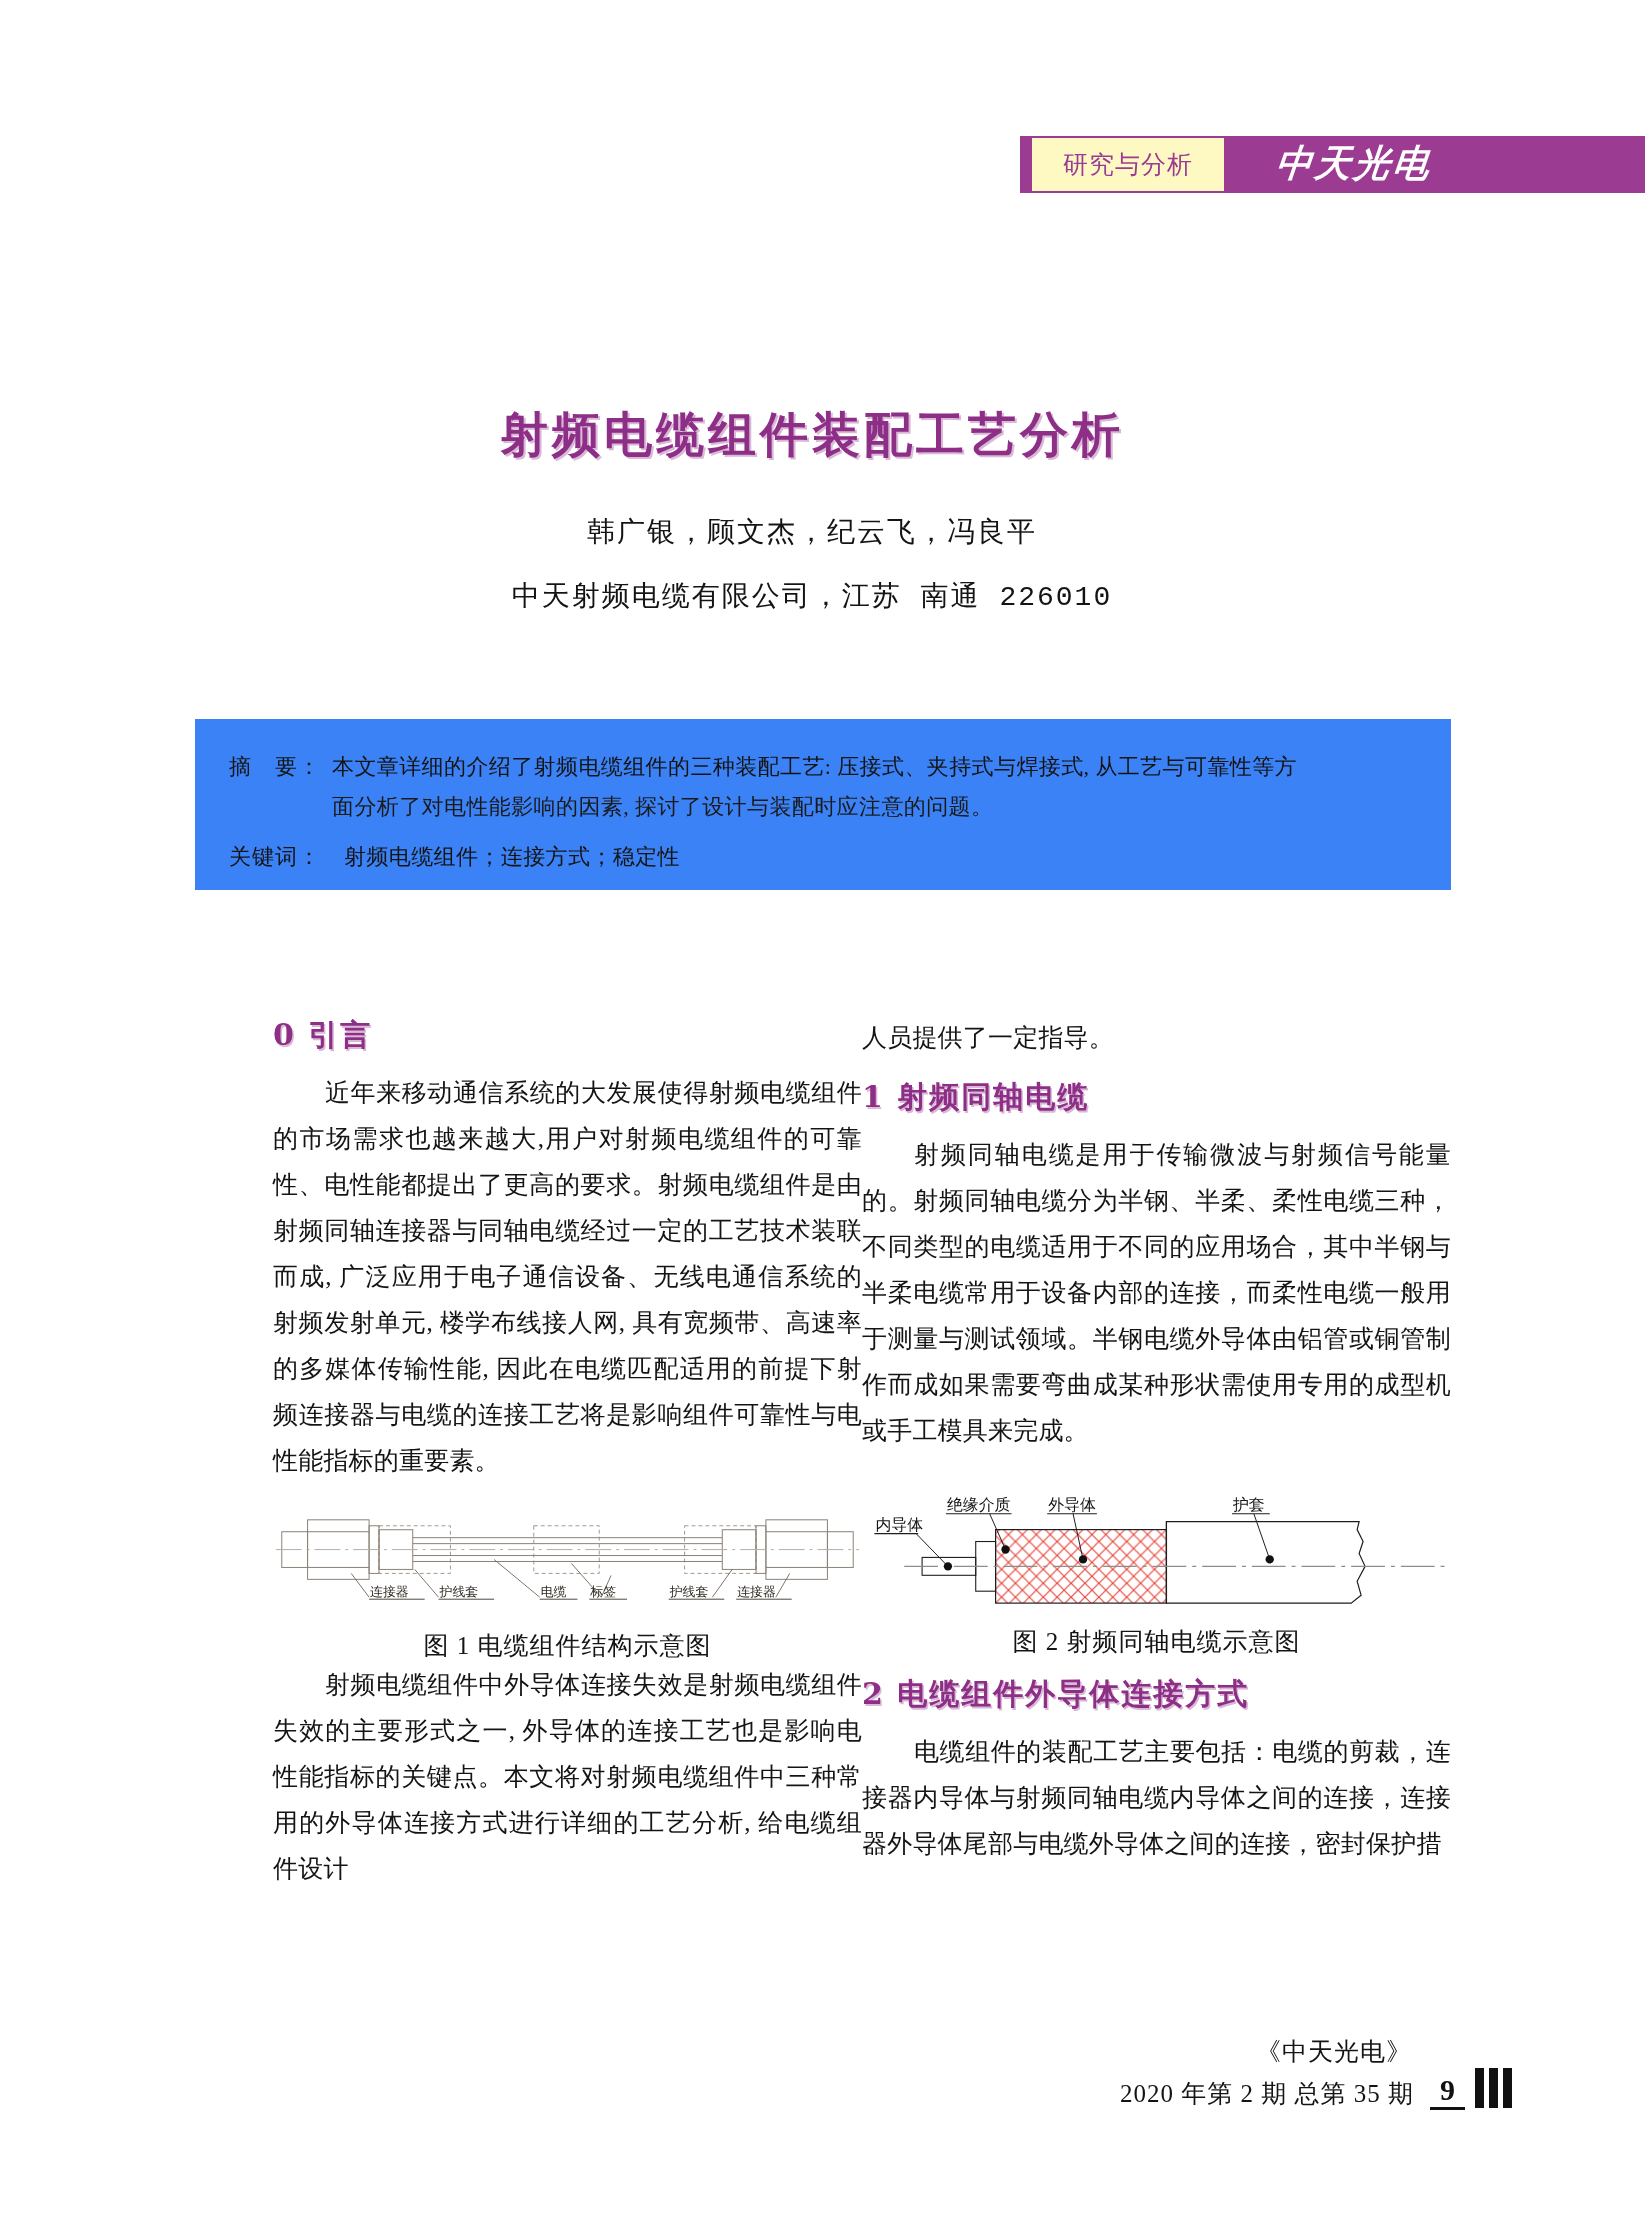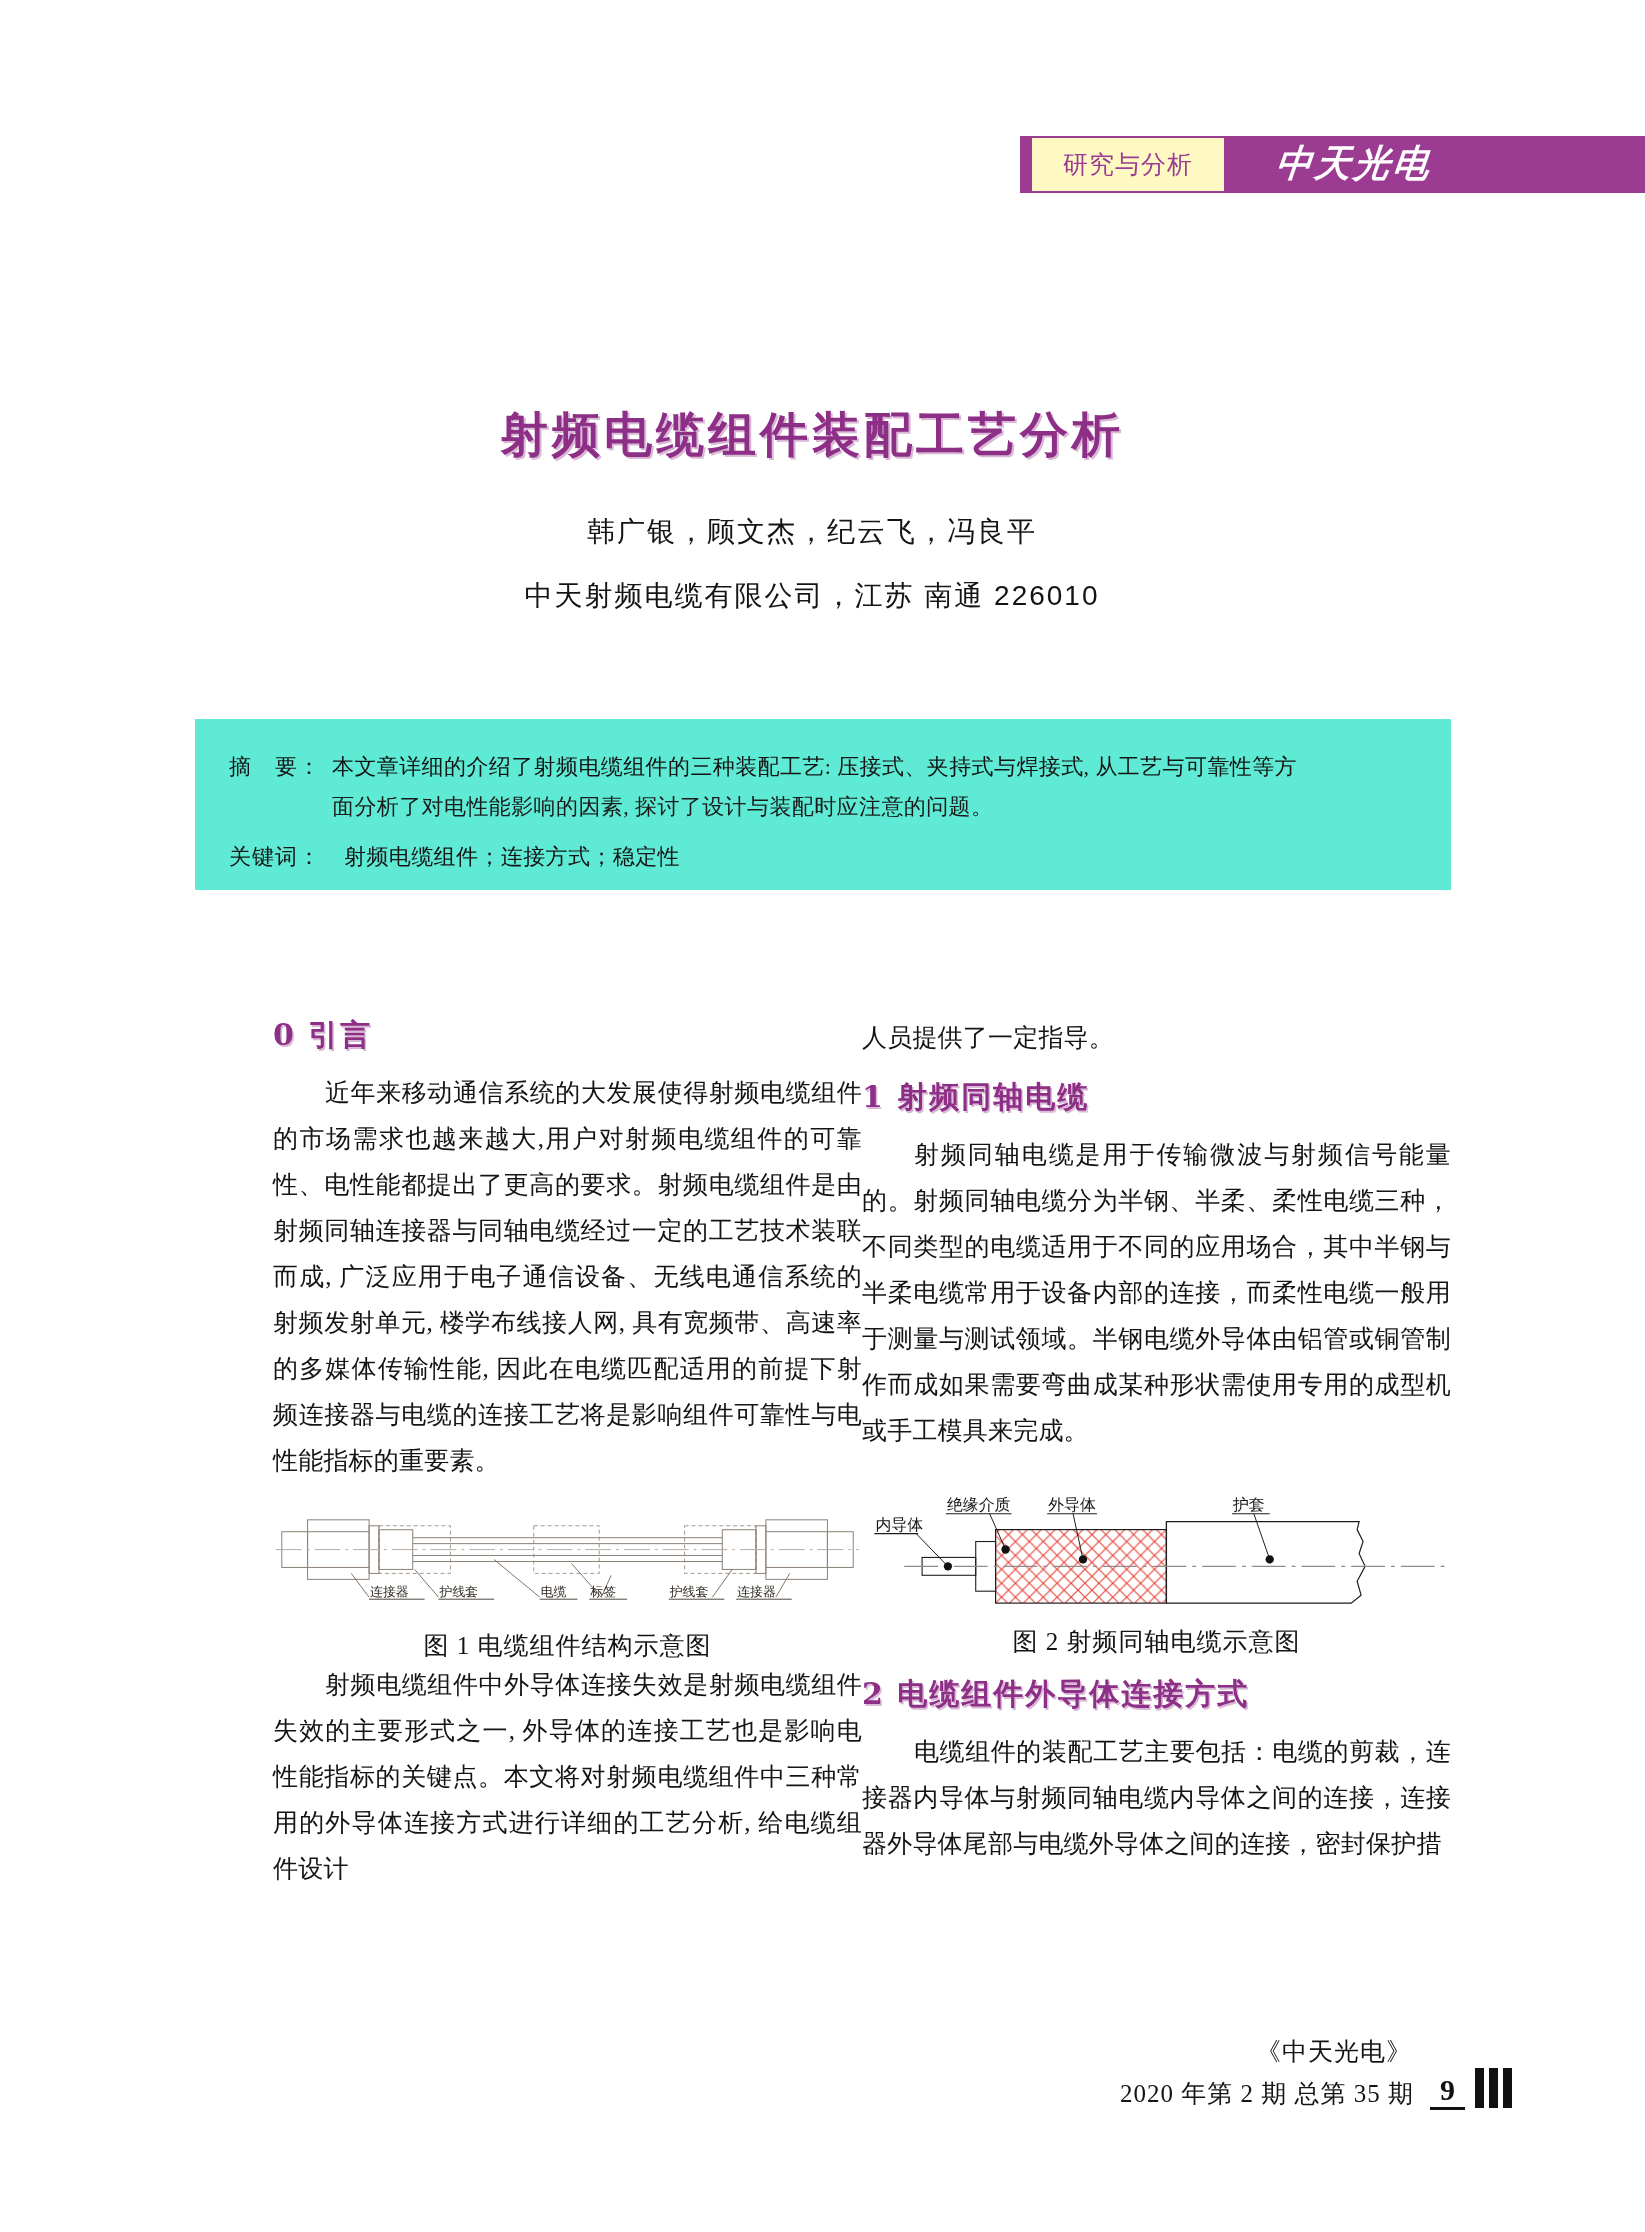--- a/index.html
+++ b/index.html
@@ -76,31 +76,31 @@
     font-size: 28px;
     letter-spacing: 2px;
     color: #141414;
     font-family: "Liberation Serif", serif;
   }
   .affiliation {
     margin-top: 26px;
     font-size: 28px;
     letter-spacing: 2px;
     color: #141414;
-    font-family: Liberation Sans, sans-serif;
+    font-family: Liberation Mono, monospace;
   }
 
   
   .abstract-box {
     position: absolute;
     top: 719px;
     left: 195px;
     width: 1256px;
     height: 171px;
-    background: #5eead4;
+    background: #3b82f6;
     box-sizing: border-box;
     padding: 28px 34px 0 34px;
   }
   .abs-row {
     display: flex;
     font-size: 22px;
     line-height: 40px;
     color: #141414;
   }
   .abs-label {

